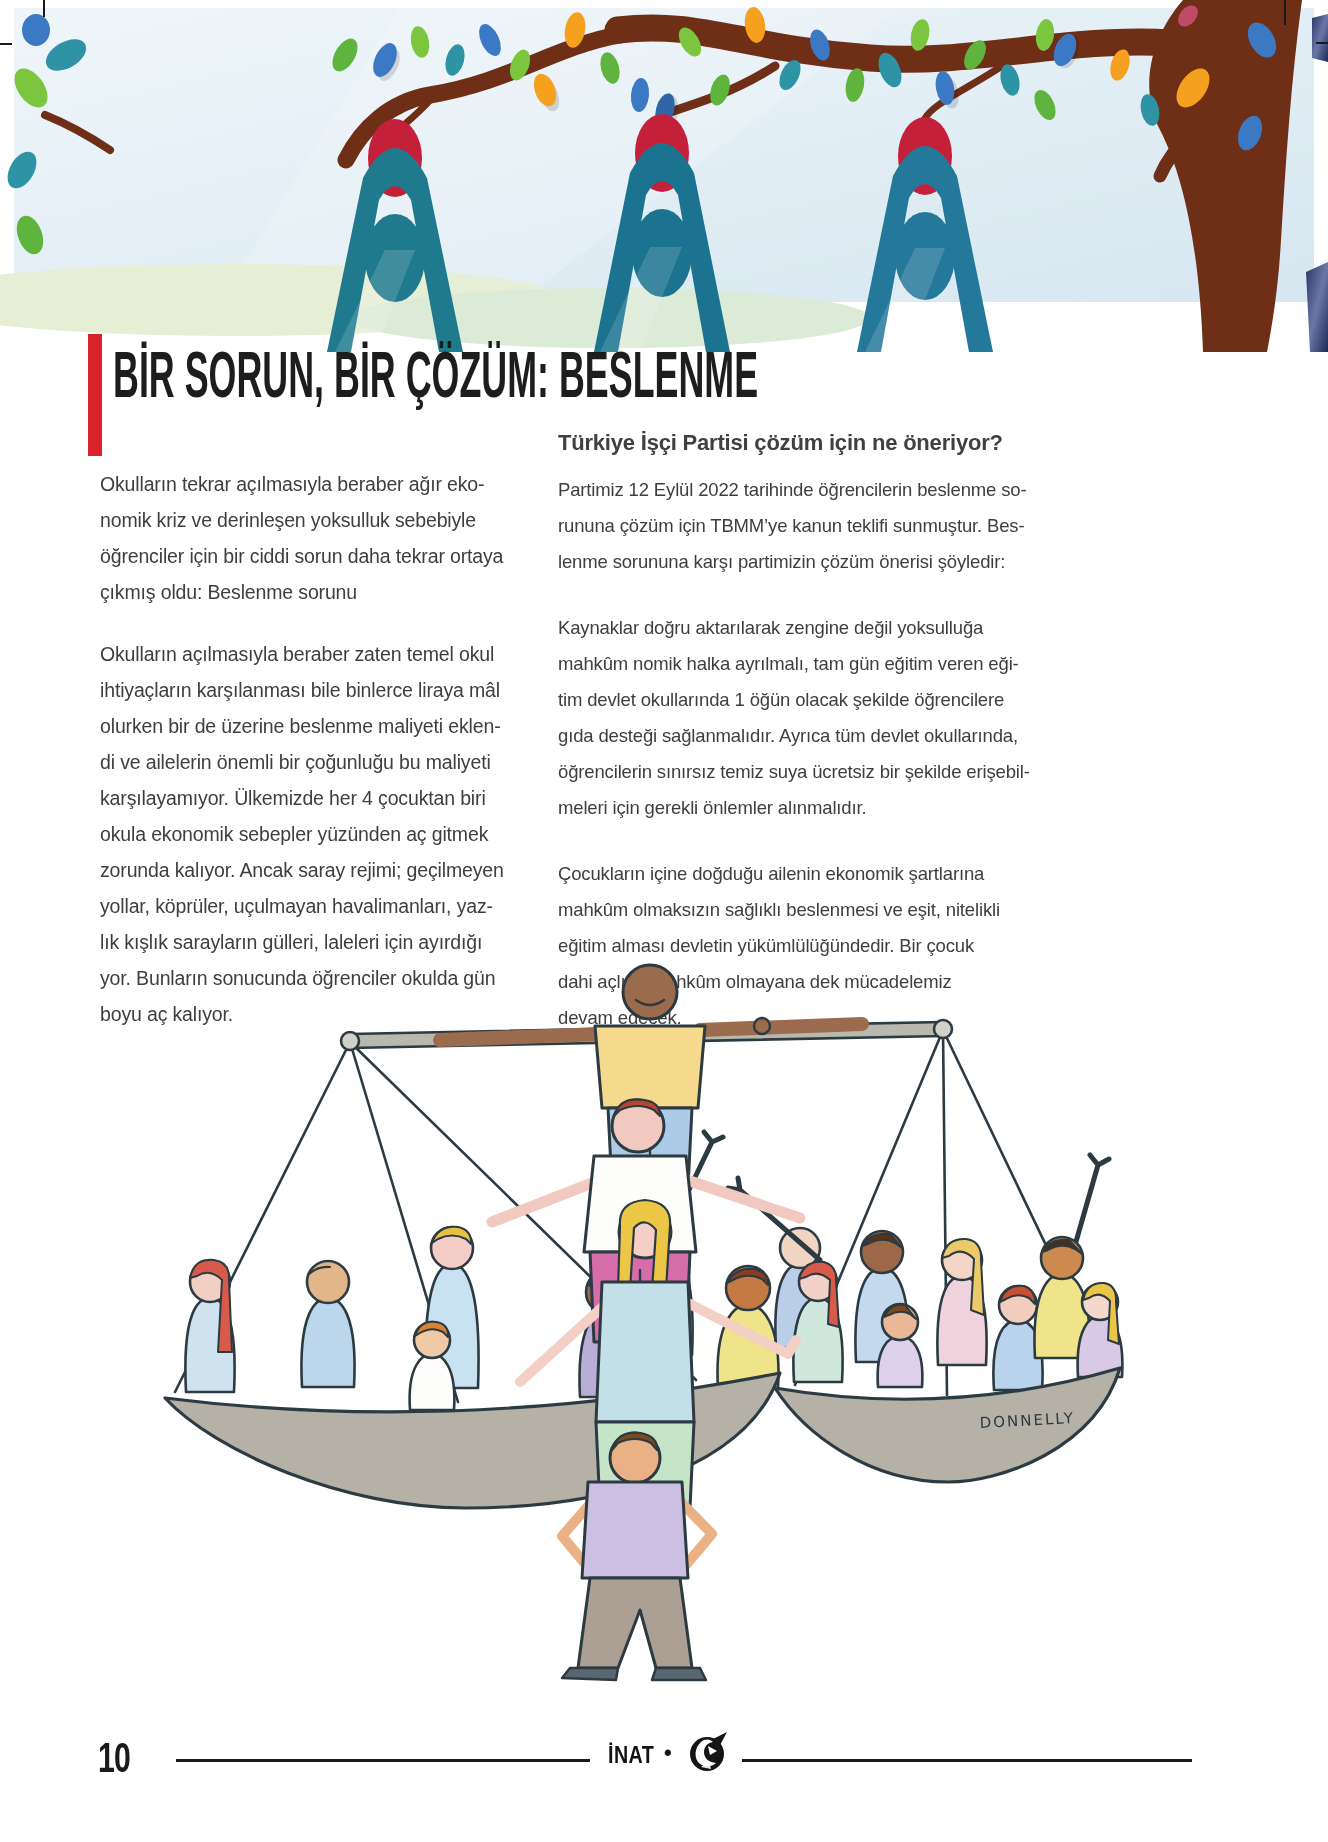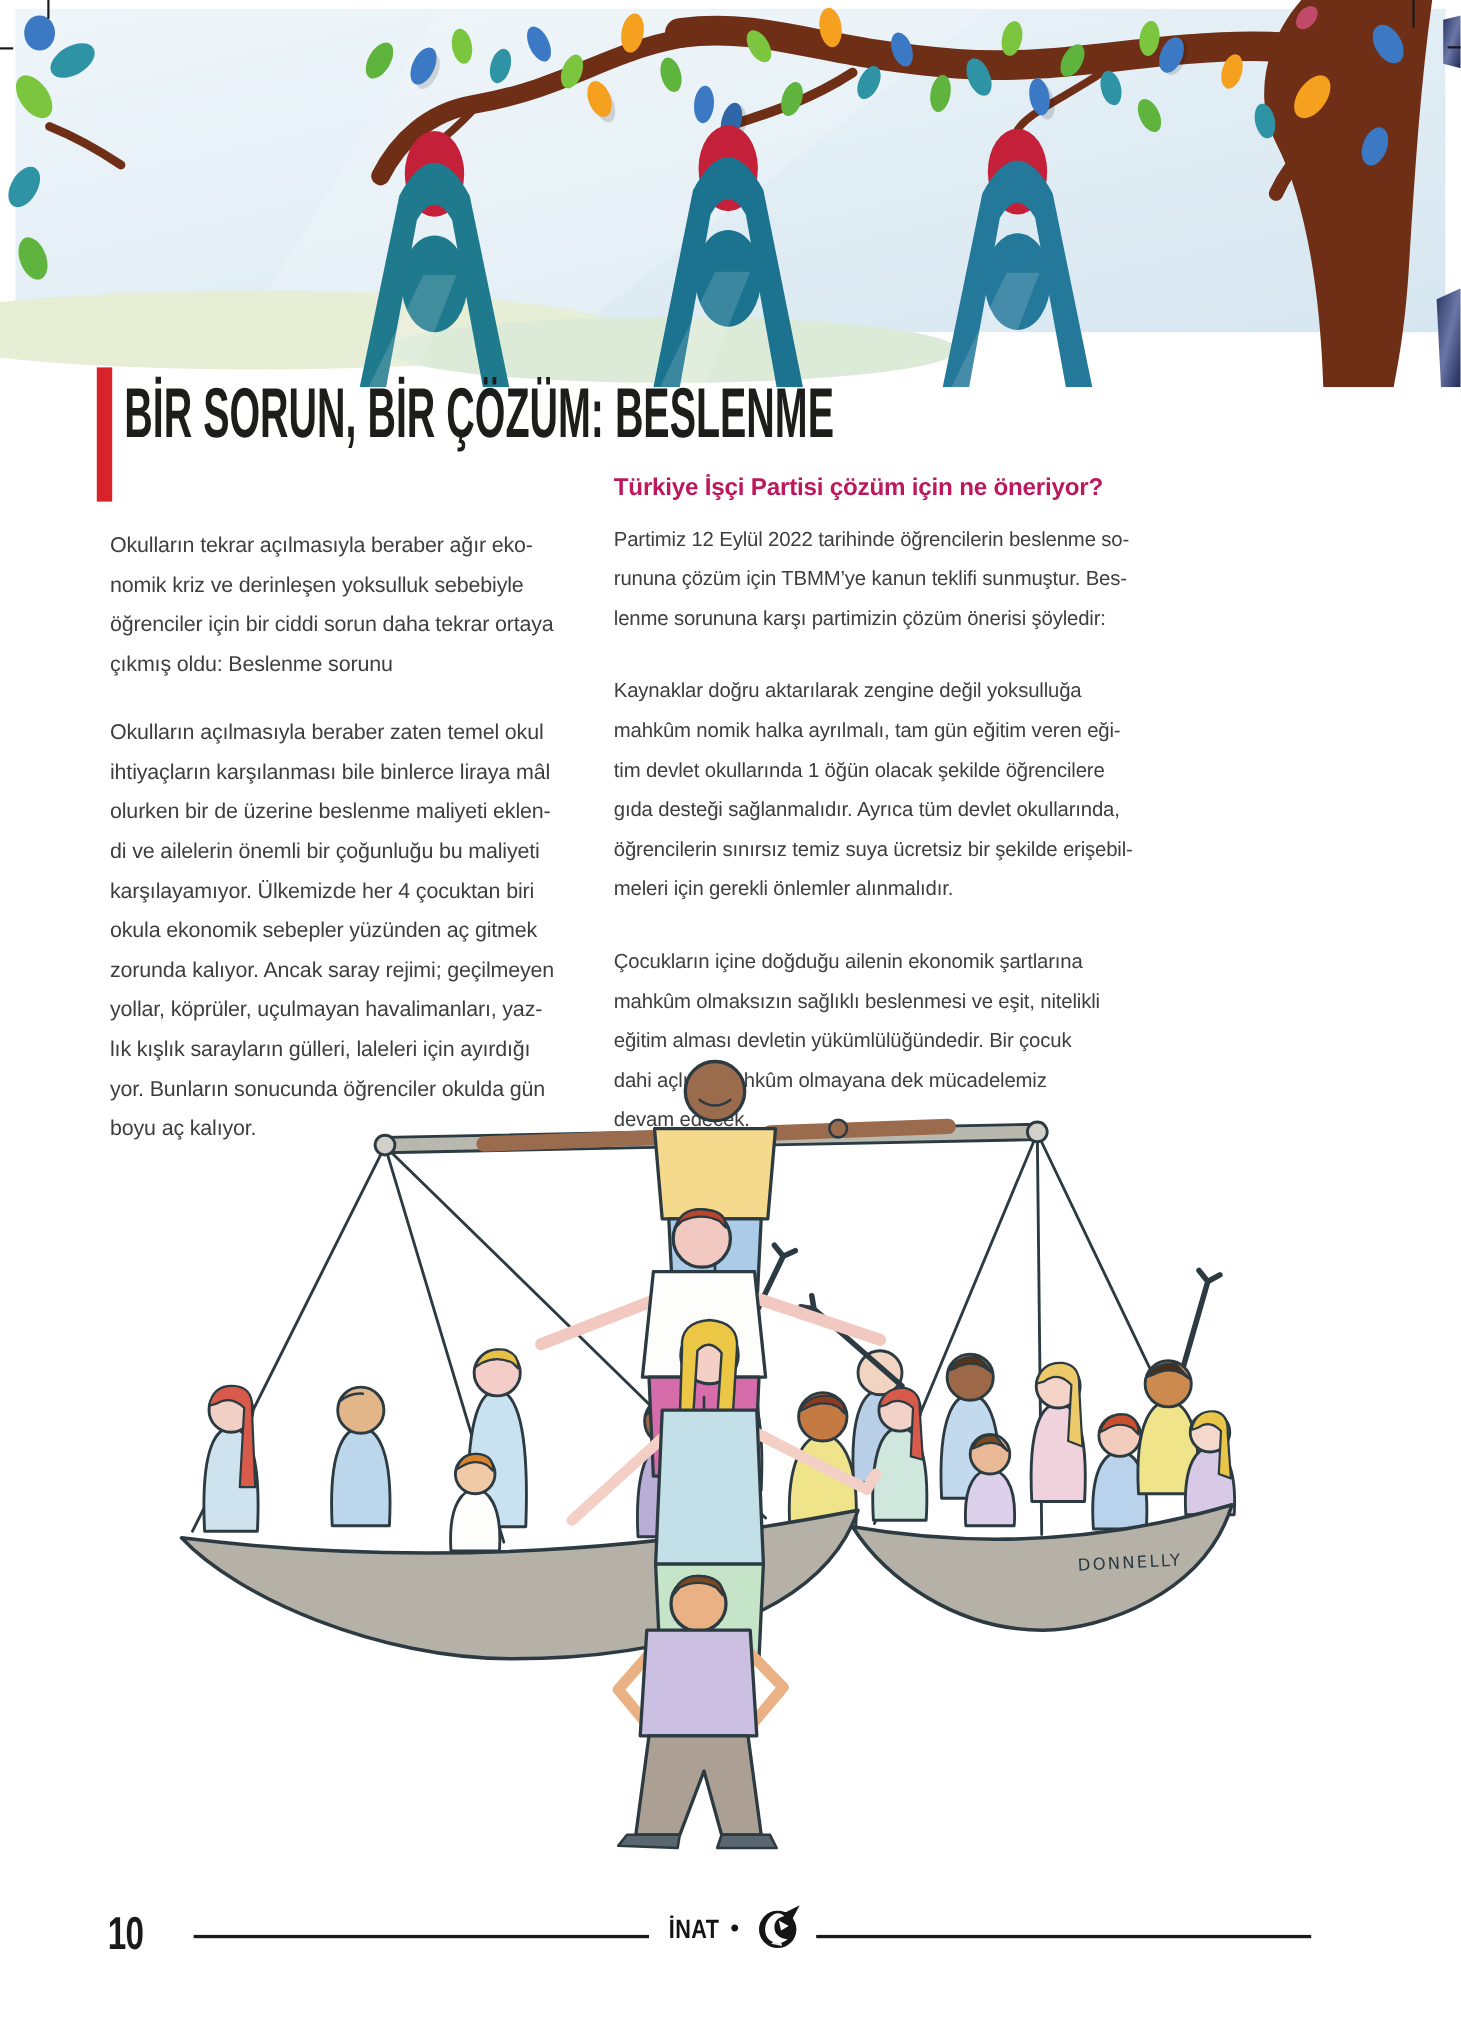--- a/index.html
+++ b/index.html
@@ -8,28 +8,28 @@
   svg text{font-family:"DejaVu Sans",sans-serif;}
 
   
   .red-bar{position:absolute;left:88px;top:334px;width:14px;height:122px;background:#d8232a;}
   .page-title{position:absolute;left:113px;top:338px;margin:0;white-space:nowrap;
               font-size:64px;font-weight:bold;color:#1d1d1b;letter-spacing:0px;
               font-stretch:condensed;transform:scaleX(0.56);transform-origin:left top;}
 
   
   .col{position:absolute;color:#3e3e3e;}
-  .col-left{left:100px;top:478px;width:412px;}
+  .col-left{left:100px;top:466px;width:412px;}
   .col-right{left:558px;top:430px;width:479px;}
   .ln{white-space:nowrap;font-size:19.5px;line-height:36px;letter-spacing:-0.15px;}
   .col-right .ln{font-size:18.5px;}
   .ln.alignr{}
   .para{margin:0 0 26px 0;}
   .col-right .para{margin-bottom:30px;}
-  .rc-heading{font-size:22px;font-weight:bold;color:#be185d;margin:0 0 16px 0;white-space:nowrap;
+  .rc-heading{font-size:22px;font-weight:bold;color:#404040;margin:0 0 16px 0;white-space:nowrap;
               letter-spacing:-0.2px;}
 
   
   .header-art{position:absolute;left:0;top:0;}
   .scale-art{position:absolute;left:100px;top:930px;pointer-events:none;}
 
   .footer{position:absolute;left:0;top:1728px;width:1224px;height:70px;}
   .footer-pagenum{position:absolute;left:98px;top:6px;font-size:42px;font-weight:bold;color:#1a1a1a;
                   transform:scaleX(0.72);transform-origin:left top;letter-spacing:-1px;}
   .rule{position:absolute;top:31px;height:3px;background:#1a1a1a;}

